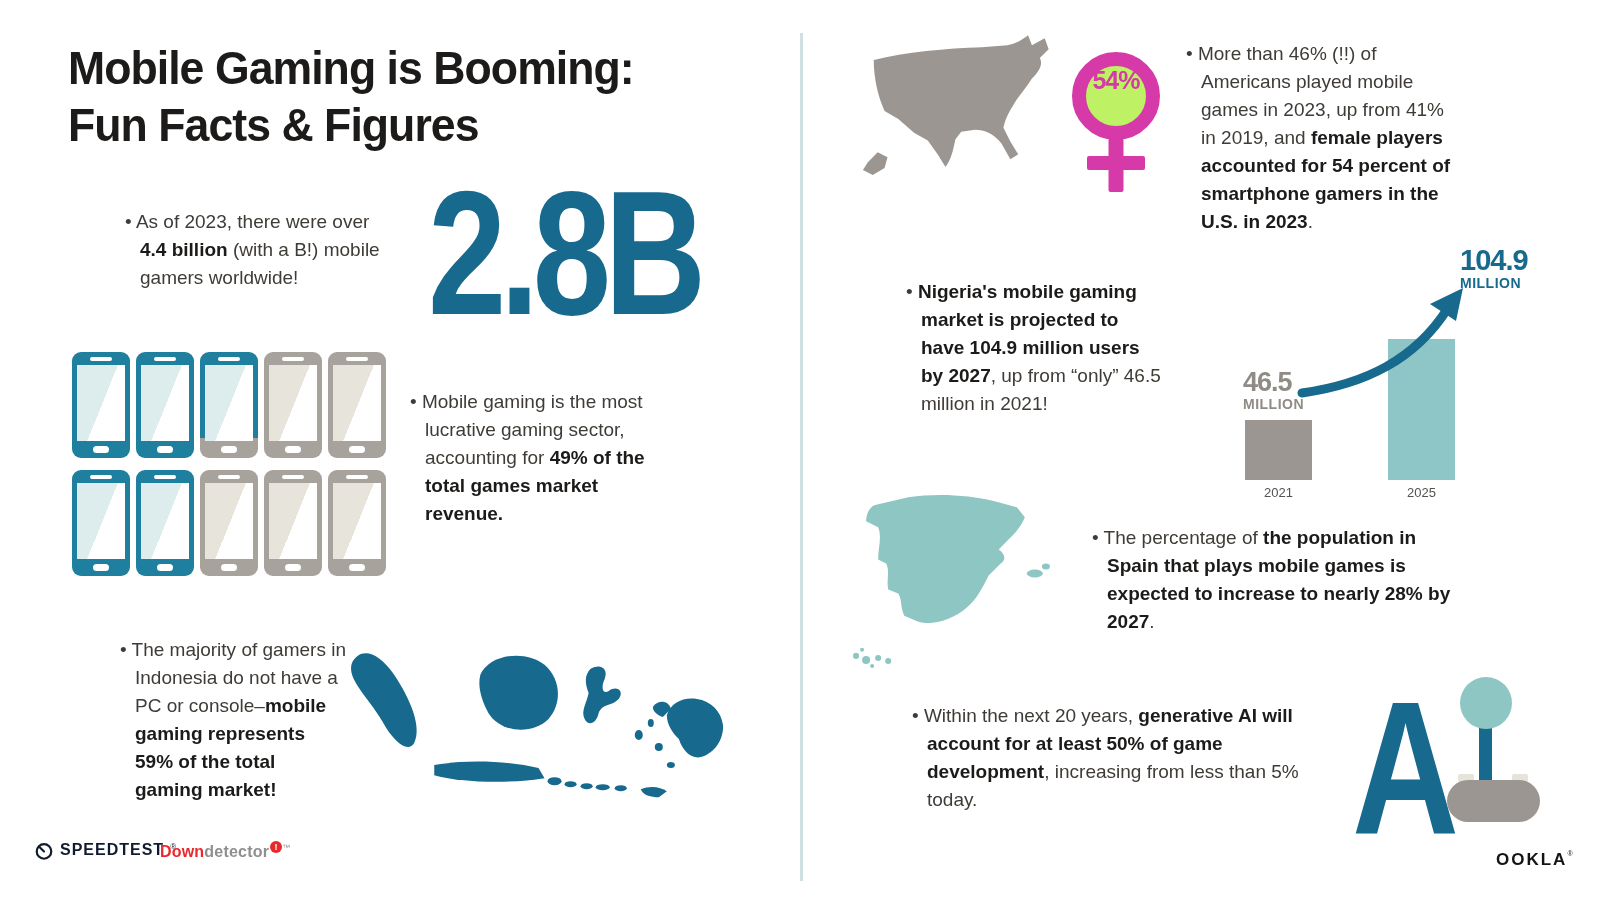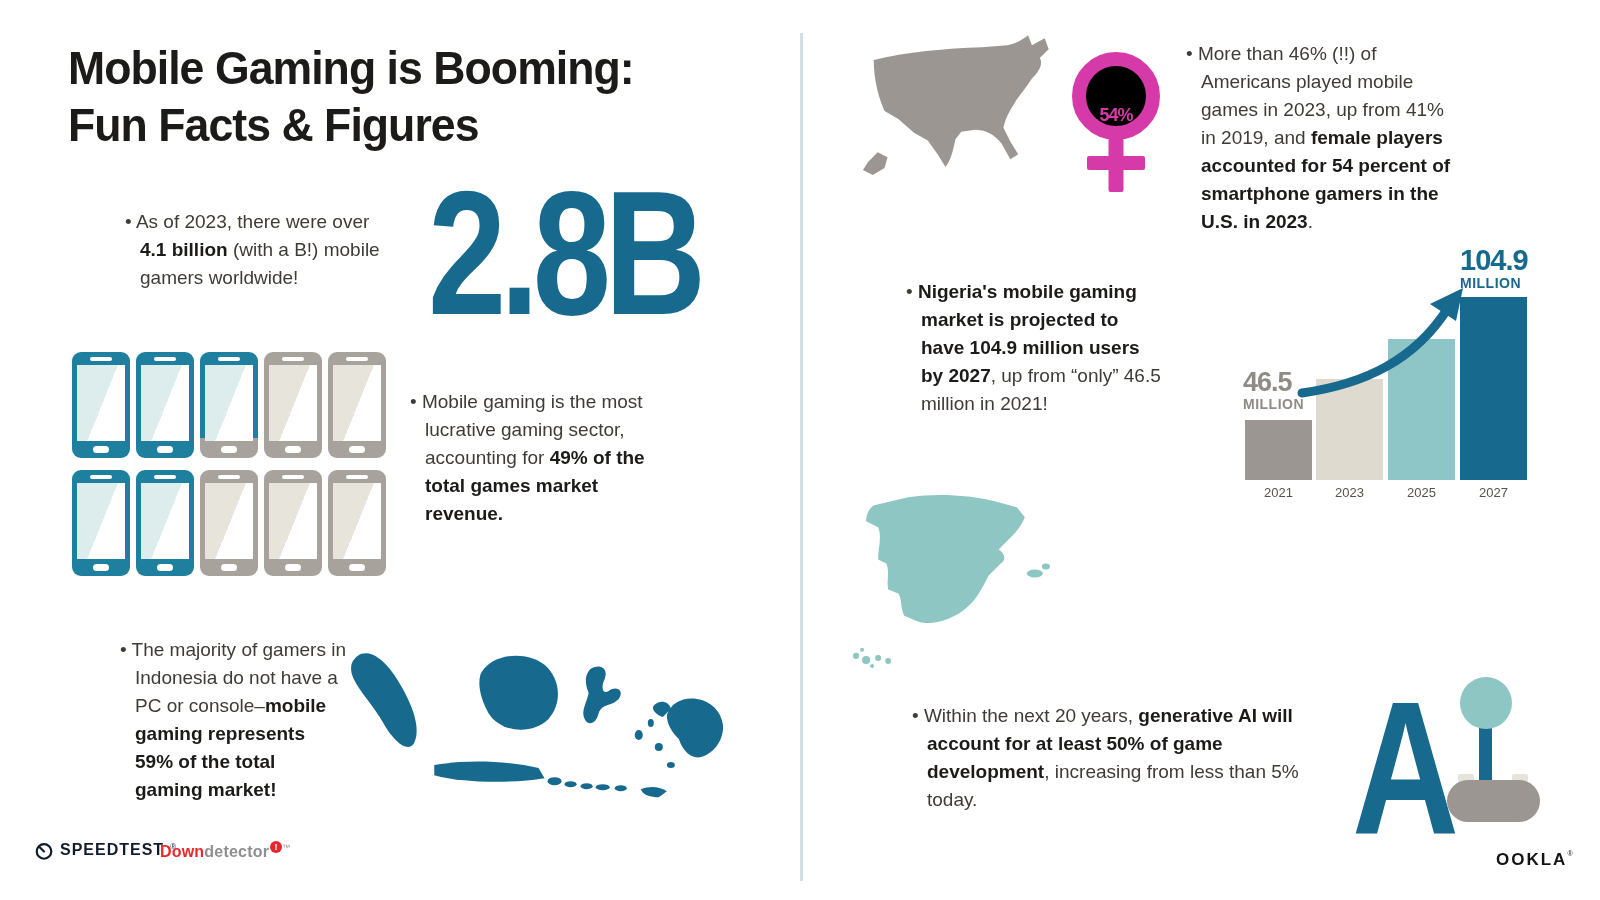--- a/index.html
+++ b/index.html
@@ -34,22 +34,22 @@
   .phone.teal .screen, .phone.half .screen { background:linear-gradient(112deg, var(--screen_blue) 52%, #ffffff 52%); }
   .phone .speaker { position:absolute; top:5px; left:50%; transform:translateX(-50%); width:22px; height:4px; border-radius:2px; background:#fff; }
   .phone .home { position:absolute; bottom:5px; left:50%; transform:translateX(-50%); width:16px; height:7px; border-radius:4px; background:#fff; }
 
   
   .map { position:absolute; }
   .map svg { width:100%; height:100%; }
 
   
   .venus { position:absolute; left:1072px; top:52px; width:88px; height:142px; }
-  .venus-ring { width:88px; height:88px; border:14px solid var(--magenta); border-radius:50%; background:#000000;
-                display:flex; align-items:flex-end; justify-content:center; font-weight:700; font-size:18px;
+  .venus-ring { width:88px; height:88px; border:14px solid var(--magenta); border-radius:50%; background:#bef264;
+                display:flex; align-items:flex-start; justify-content:center; font-weight:700; font-size:25px;
                 color:var(--magenta); letter-spacing:-1px; }
   .venus-stem { position:absolute; left:50%; transform:translateX(-50%); top:86px; width:15px; height:54px; background:var(--magenta); border-radius:2px; }
   .venus-cross { position:absolute; left:50%; transform:translateX(-50%); top:104px; width:58px; height:14px; background:var(--magenta); border-radius:2px; }
 
   
   .chart { position:absolute; left:1210px; top:248px; width:322px; height:250px; }
   .bar-col { position:absolute; bottom:0; width:67px; display:flex; flex-direction:column; align-items:center; justify-content:flex-end; }
   .bar-col .bar { width:67px; }
   .bar-col .year { height:18px; padding-top:5px; font-size:13px; color:#56524e; }
   .bar-col.c0 { left:35px; } .bar-col.c1 { left:106px; } .bar-col.c2 { left:178px;text-align:center; } .bar-col.c3 { left:250px; }
@@ -97,21 +97,21 @@
 
 <div class="poster">
 
   <div class="divider"></div>
 
   <div class="title">
     <div>Mobile Gaming is Booming:</div>
     <div>Fun Facts &amp; Figures</div>
   </div>
 
-  <div class="fact" id="fact-gamers"><span class="bullet">• </span><span><span>As of 2023, there were over </span><span class="b">4.1 billion</span><span> (with a B!) mobile gamers worldwide!</span></span></div>
+  <div class="fact" id="fact-gamers"><span class="bullet">• </span><span><span>As of 2023, there were over </span><span class="b">4.4 billion</span><span> (with a B!) mobile gamers worldwide!</span></span></div>
   <div class="big-number">2.8B</div>
 
   <div class="phones">
     <div class="phone teal">
         <div class="screen"></div>
         <div class="speaker"></div>
         <div class="home"></div>
       </div>
     <div class="phone teal">
         <div class="screen"></div>
@@ -202,31 +202,23 @@
 
   <div class="fact" id="fact-usa"><span class="bullet">• </span><span><span>More than 46% (!!) of Americans played mobile games in 2023, up from 41% in 2019, and </span><span class="b">female players accounted for 54 percent of smartphone gamers in the U.S. in 2023</span><span>.</span></span></div>
 
   <div class="fact" id="fact-nigeria"><span class="bullet">• </span><span><span class="b">Nigeria's mobile gaming market is projected to have 104.9 million users by 2027</span><span>, up from “only” 46.5 million in 2021!</span></span></div>
 
   <div class="chart">
     <div class="bar-col c0">
       <div class="bar" style="height: 60px; background: rgb(155, 150, 145);"></div>
       <div class="year">2021</div>
     </div>
-    <div class="bar-col c1">
-      <div class="bar" style="height: 101px; background: rgb(222, 218, 207);"></div>
-      <div class="year">2023</div>
-    </div>
     <div class="bar-col c2">
       <div class="bar" style="height: 141px; background: rgb(142, 198, 200);"></div>
       <div class="year">2025</div>
-    </div>
-    <div class="bar-col c3">
-      <div class="bar" style="height: 183px; background: rgb(23, 105, 142);"></div>
-      <div class="year">2027</div>
     </div>
     <div class="bar-label first">
       <div class="num">46.5</div>
       <div class="unit">MILLION</div>
     </div>
     <div class="bar-label last">
       <div class="num">104.9</div>
       <div class="unit">MILLION</div>
     </div>
     <svg class="growth-arrow" viewBox="0 0 322 250">
@@ -242,20 +234,21 @@
         <ellipse cx="197" cy="91" rx="4" ry="3"></ellipse>
       <circle cx="8" cy="180" r="3"></circle>
         <circle cx="18" cy="184" r="4"></circle>
         <circle cx="30" cy="182" r="3"></circle>
       <circle cx="14" cy="174" r="2"></circle>
         <circle cx="40" cy="185" r="3"></circle>
         <circle cx="24" cy="190" r="2"></circle>
     </svg>
   </div>
 
+  <div class="fact" id="fact-spain"><span class="bullet">• </span><span><span>The percentage of </span><span class="b">the population in Spain that plays mobile games is expected to increase to nearly 28% by 2027</span><span>.</span></span></div>
 
   <div class="fact" id="fact-ai"><span class="bullet">• </span><span><span>Within the next 20 years, </span><span class="b">generative AI will account for at least 50% of game development</span><span>, increasing from less than 5% today.</span></span></div>
 
   <div class="ai-art">
     <div class="ai-A">A</div>
     <div class="joy-stick"></div>
     <div class="joy-ball"></div>
     <div class="joy-btn l"></div>
     <div class="joy-btn r"></div>
     <div class="joy-base"></div>

